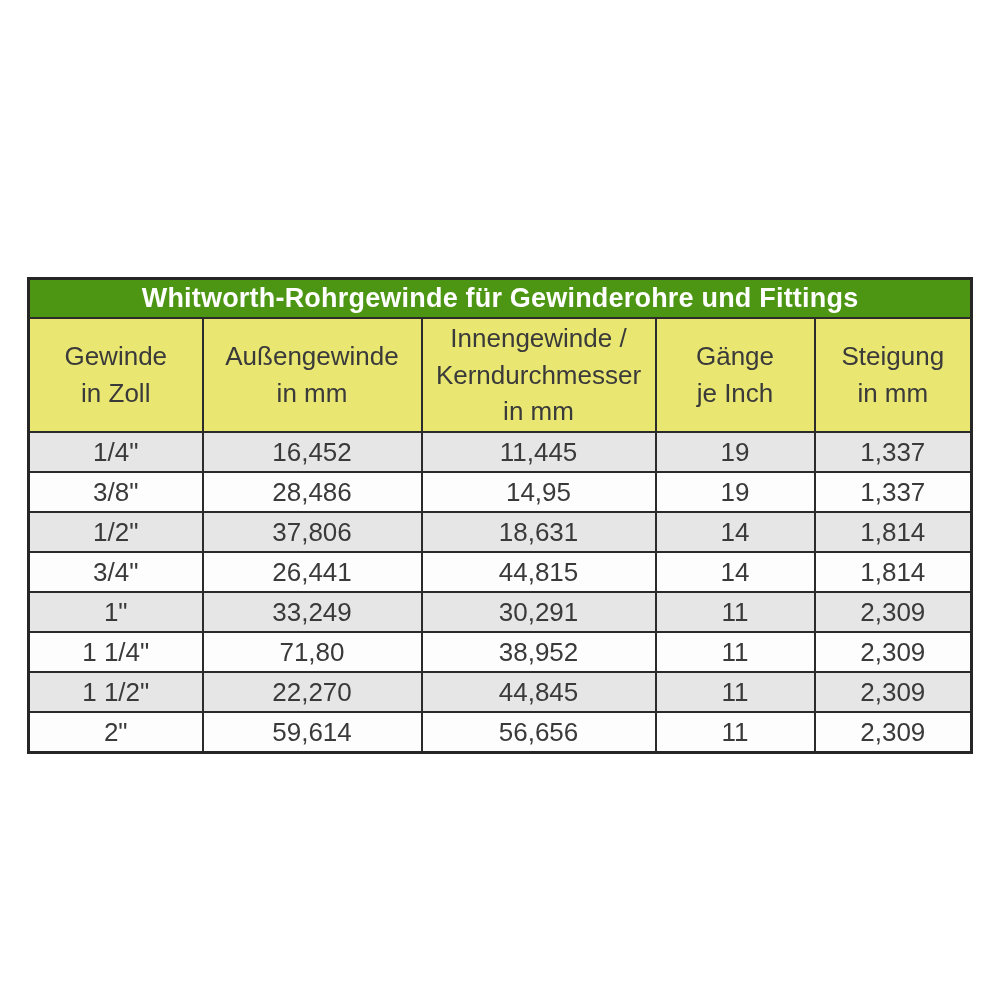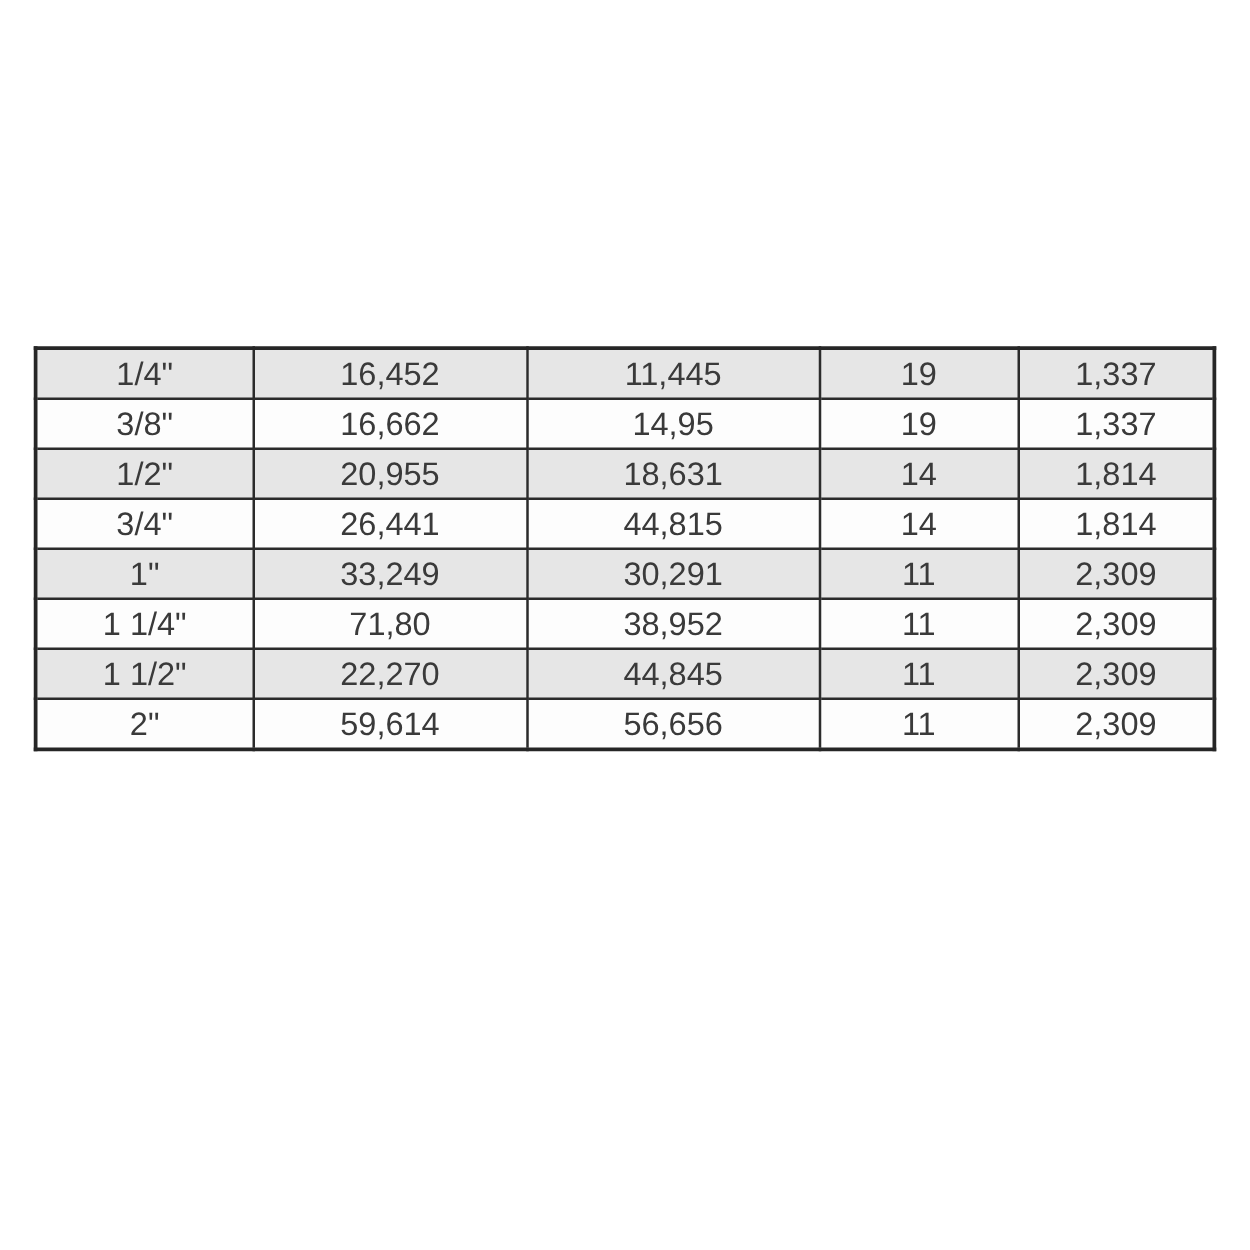--- a/index.html
+++ b/index.html
@@ -61,39 +61,55 @@
 <div class="table-wrap">
   <table class="thread-table">
     <colgroup>
       <col style="width:174px">
       <col style="width:219px">
       <col style="width:234px">
       <col style="width:159px">
       <col style="width:157px">
     </colgroup>
     <thead>
+      <tr class="title-row">
+        <td colspan="5">Whitworth-Rohrgewinde für Gewinderohre und Fittings</td>
+      </tr>
+      <tr class="header-row">
+        <th>Gewinde
+in Zoll</th>
+        <th>Außengewinde
+in mm</th>
+        <th>Innengewinde /
+Kerndurchmesser
+in mm</th>
+        <th>Gänge
+je Inch</th>
+        <th>Steigung
+in mm</th>
+      </tr>
     </thead>
     <tbody>
         <tr class="alt">
           <td>1/4"</td>
           <td>16,452</td>
           <td>11,445</td>
           <td>19</td>
           <td>1,337</td>
         </tr>
         <tr>
           <td>3/8"</td>
-          <td>16,662</td>
+          <td>28,486</td>
           <td>14,95</td>
           <td>19</td>
           <td>1,337</td>
         </tr>
         <tr class="alt">
           <td>1/2"</td>
-          <td>20,955</td>
+          <td>37,806</td>
           <td>18,631</td>
           <td>14</td>
           <td>1,814</td>
         </tr>
         <tr>
           <td>3/4"</td>
           <td>26,441</td>
           <td>44,815</td>
           <td>14</td>
           <td>1,814</td>

